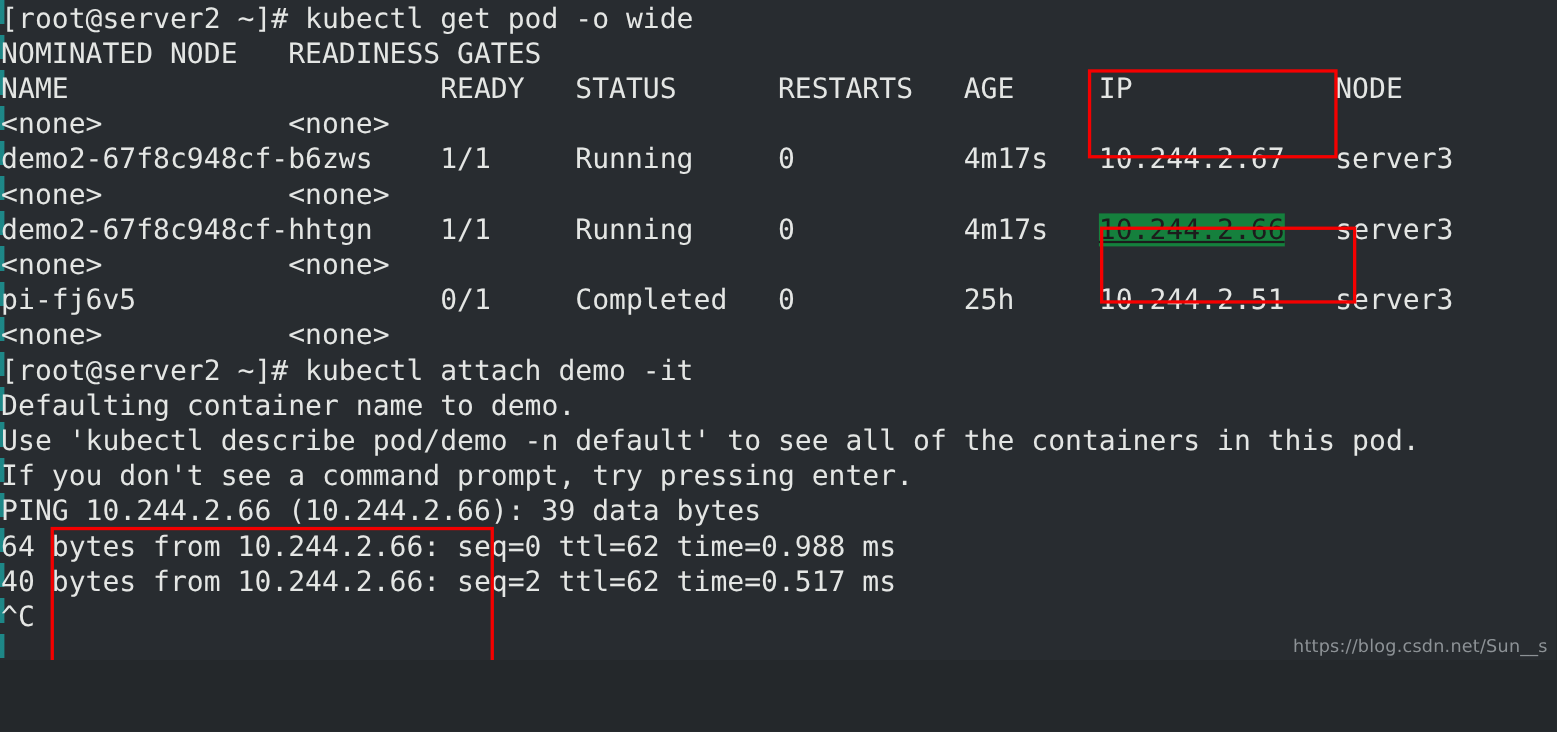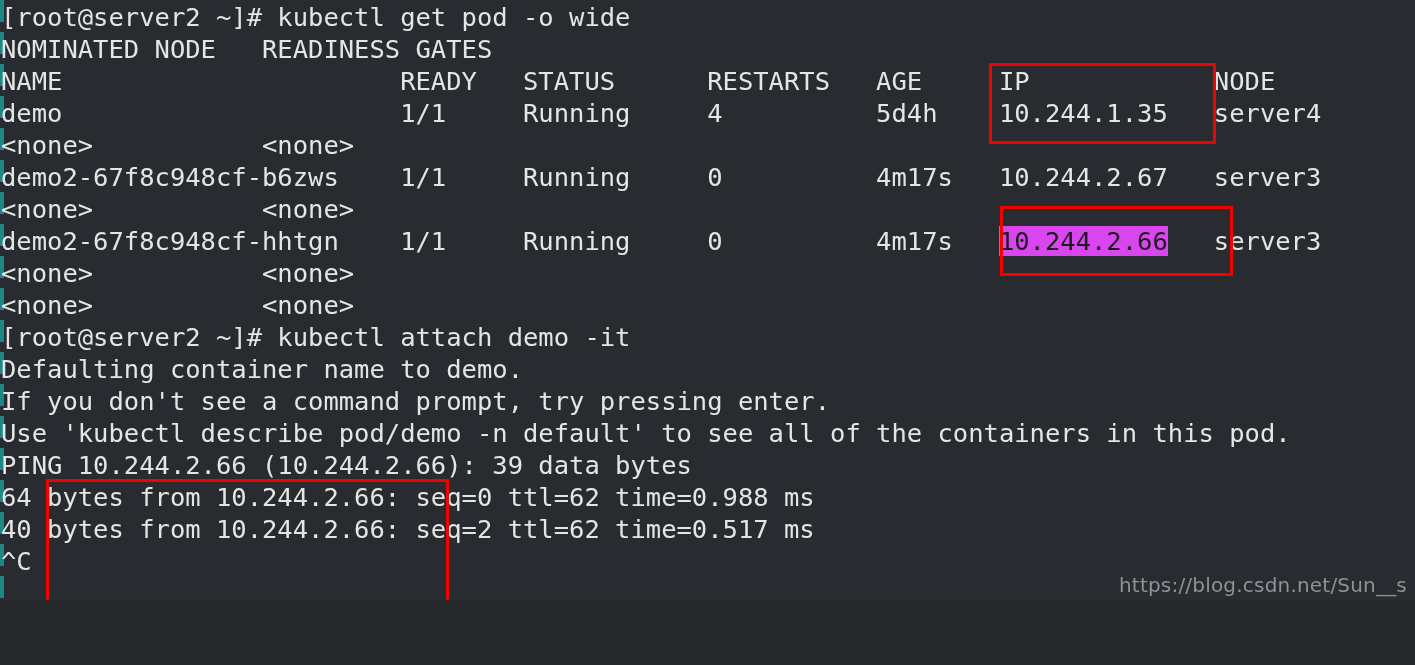--- a/index.html
+++ b/index.html
@@ -40,22 +40,23 @@
     height: 32px;
     line-height: 32px;
     font-size: 25.5px;
     letter-spacing: 0px;
     color: #e4e6e4;
     white-space: pre;
     padding-left: 1px;
     font-family: "DejaVu Sans Mono", "Liberation Mono", monospace;
   }
   .hl {
-    background: #d946ef;
+    background: #15803d;
     color: #1c1c1c;
+    text-decoration: underline;
   }
 
   
   .redbox {
     position: absolute;
     border: 3px solid #f50000;
     box-sizing: border-box;
     background: transparent;
     pointer-events: none;
   }
@@ -77,47 +78,47 @@
     white-space: pre;
   }
   #annotation .ann-line { display: block; }
 
   
   #watermark {
     position: absolute;
     right: 8px;
     bottom: 3px;
     color: #8d9296;
-    font-size: 20px;
+    font-size: 16px;
     font-family: "DejaVu Sans", "Liberation Sans", sans-serif;
     letter-spacing: .2px;
   }
 </style>
 </head>
 <body>
 
 <div id="screen">
 
   <div id="edge-strip"></div>
 
   <div id="term">
     <div class="line">[root@server2 ~]# kubectl get pod -o wide</div>
     <div class="line">NOMINATED NODE   READINESS GATES</div>
     <div class="line">NAME                      READY   STATUS      RESTARTS   AGE     IP            NODE</div>
-    <div class="line">demo                      1/1     Running     4          5d4h    10.244.1.35   server4</div>
     <div class="line">&lt;none&gt;           &lt;none&gt;</div>
     <div class="line">demo2-67f8c948cf-b6zws    1/1     Running     0          4m17s   10.244.2.67   server3</div>
     <div class="line">&lt;none&gt;           &lt;none&gt;</div>
     <div class="line"><span>demo2-67f8c948cf-hhtgn    1/1     Running     0          4m17s   </span><span class="hl">10.244.2.66</span><span>   server3</span></div>
     <div class="line">&lt;none&gt;           &lt;none&gt;</div>
+    <div class="line">pi-fj6v5                  0/1     Completed   0          25h     10.244.2.51   server3</div>
     <div class="line">&lt;none&gt;           &lt;none&gt;</div>
     <div class="line">[root@server2 ~]# kubectl attach demo -it</div>
     <div class="line">Defaulting container name to demo.</div>
+    <div class="line">Use 'kubectl describe pod/demo -n default' to see all of the containers in this pod.</div>
     <div class="line">If you don't see a command prompt, try pressing enter.</div>
-    <div class="line">Use 'kubectl describe pod/demo -n default' to see all of the containers in this pod.</div>
     <div class="line">PING 10.244.2.66 (10.244.2.66): 39 data bytes</div>
     <div class="line">64 bytes from 10.244.2.66: seq=0 ttl=62 time=0.988 ms</div>
     <div class="line">40 bytes from 10.244.2.66: seq=2 ttl=62 time=0.517 ms</div>
     <div class="line">^C</div>
   </div>
 
   <div class="redbox" id="box-ip1"></div>
   <div class="redbox" id="box-ip2"></div>
   <div class="redbox" id="box-ping"></div>
 

